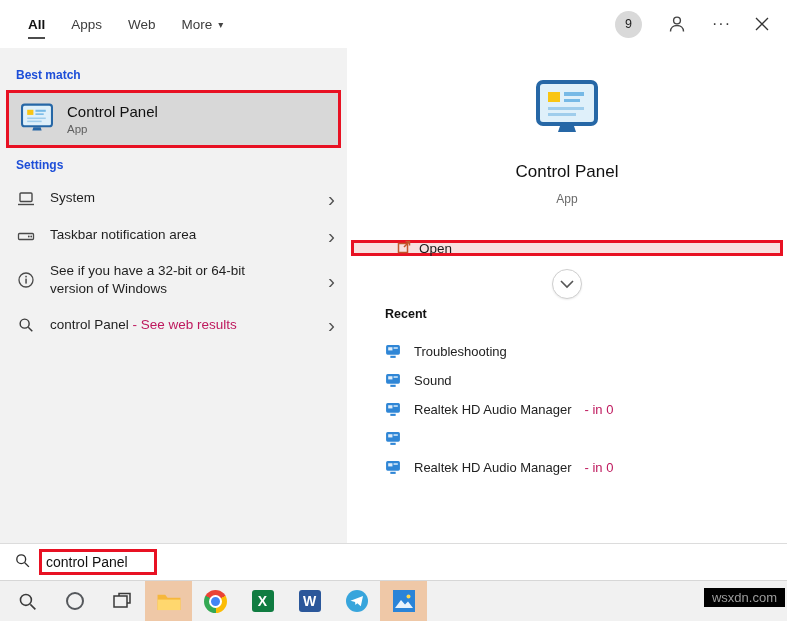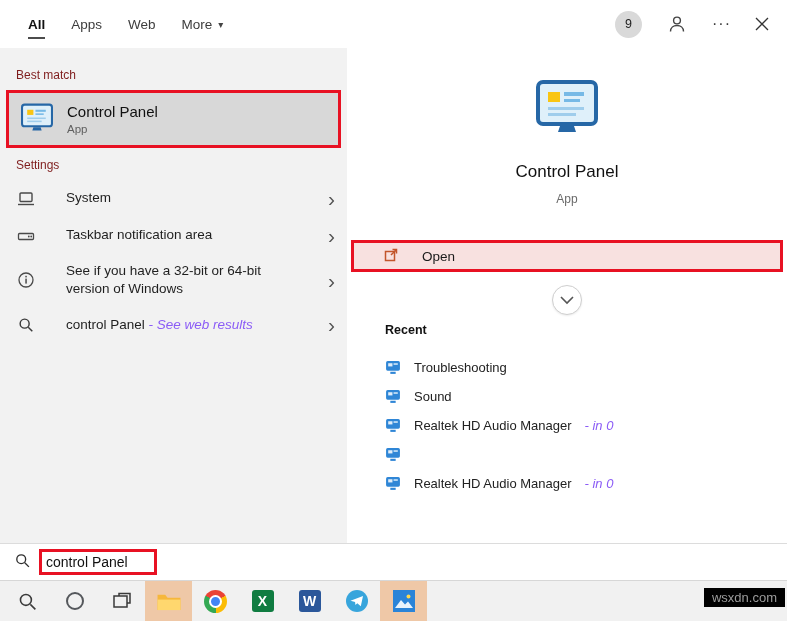--- a/index.html
+++ b/index.html
@@ -16,40 +16,40 @@
   .tab-actions { margin-left:auto; display:flex; align-items:center; gap:24px; }
   .badge { width:27px; height:27px; border-radius:50%; background:#d9d9d9; color:#222; font-size:12.5px;
            display:flex; align-items:center; justify-content:center; }
   .icon-btn { display:flex; align-items:center; justify-content:center; color:#3c3c3c; font-size:16px; letter-spacing:1px; }
 
   
   .body { display:flex; height:495px; }
   .left { width:347px; background:#f2f2f2; padding-top:10px; }
   .right { flex:1; background:#ffffff; }
 
-  .sec-label { font-size:12px; font-weight:normal; color:#7f1d1d; margin:10px 16px 8px; }
+  .sec-label { font-size:12px; font-weight:bold; color:#1d4ed8; margin:10px 16px 8px; }
 
   .best-card { margin:4px 6px 8px; height:58px; background:#d8d8d8; border:3px solid #e81123;
                display:flex; align-items:center; gap:14px; padding:0 12px; }
   .bm-title { font-size:15px; color:#111; }
   .bm-sub { font-size:11.5px; color:#5f5f5f; margin-top:3px; }
 
-  .list-item { display:flex; align-items:center; gap:30px; padding:8px 12px 8px 16px; font-size:13.5px; color:#1f1f1f; }
+  .list-item { display:flex; align-items:center; gap:14px; padding:8px 12px 8px 16px; font-size:13.5px; color:#1f1f1f; }
   .li-icon { width:20px; height:20px; display:flex; align-items:center; justify-content:center; flex:none; }
   .li-label { max-width:238px; line-height:1.35; }
   .chev { margin-left:auto; font-size:21px; color:#555; line-height:1; }
-  .web-suffix, .ri-suffix { color:#8b5cf6;font-style:italic; }
+  .web-suffix, .ri-suffix { color:#be185d; }
 
   
   .hero { display:flex; flex-direction:column; align-items:center; padding-top:32px; }
   .hero-title { font-size:17px; color:#111; margin-top:24px; }
   .hero-sub { font-size:12px; color:#6a6a6a; margin-top:10px; }
 
-  .open-row { margin:34px 4px 0; height:32px; background:#f8e1e0; border:3px solid #e81123;
-              display:flex; align-items:center; gap:24px; padding-left:30px; font-size:13.5px; color:#1b1b1b; }
+  .open-row { margin:34px 4px 0; height:16px; background:#f8e1e0; border:3px solid #e81123;
+              display:flex; align-items:center; gap:8px; padding-left:43px; font-size:13.5px; color:#1b1b1b; }
   .expander { width:30px; height:30px; border-radius:50%; border:1px solid #cfcfcf; background:#fff;
               margin:13px auto 0; display:flex; align-items:center; justify-content:center; box-shadow:0 1px 2px rgba(0,0,0,.08); }
 
   .recent { padding-left:38px; margin-top:8px; }
   .recent-header { font-size:12.5px; font-weight:bold; color:#111; margin:8px 0 16px; }
   .recent-item { display:flex; align-items:center; gap:13px; padding:7px 0; font-size:13px; color:#222; }
   .ri-icon { width:16px; height:15px; flex:none; display:flex; }
 
   
   .searchbar { height:37px; background:#fff; border-top:1px solid #dcdcdc; display:flex; align-items:center; padding-left:14px; gap:8px; }

